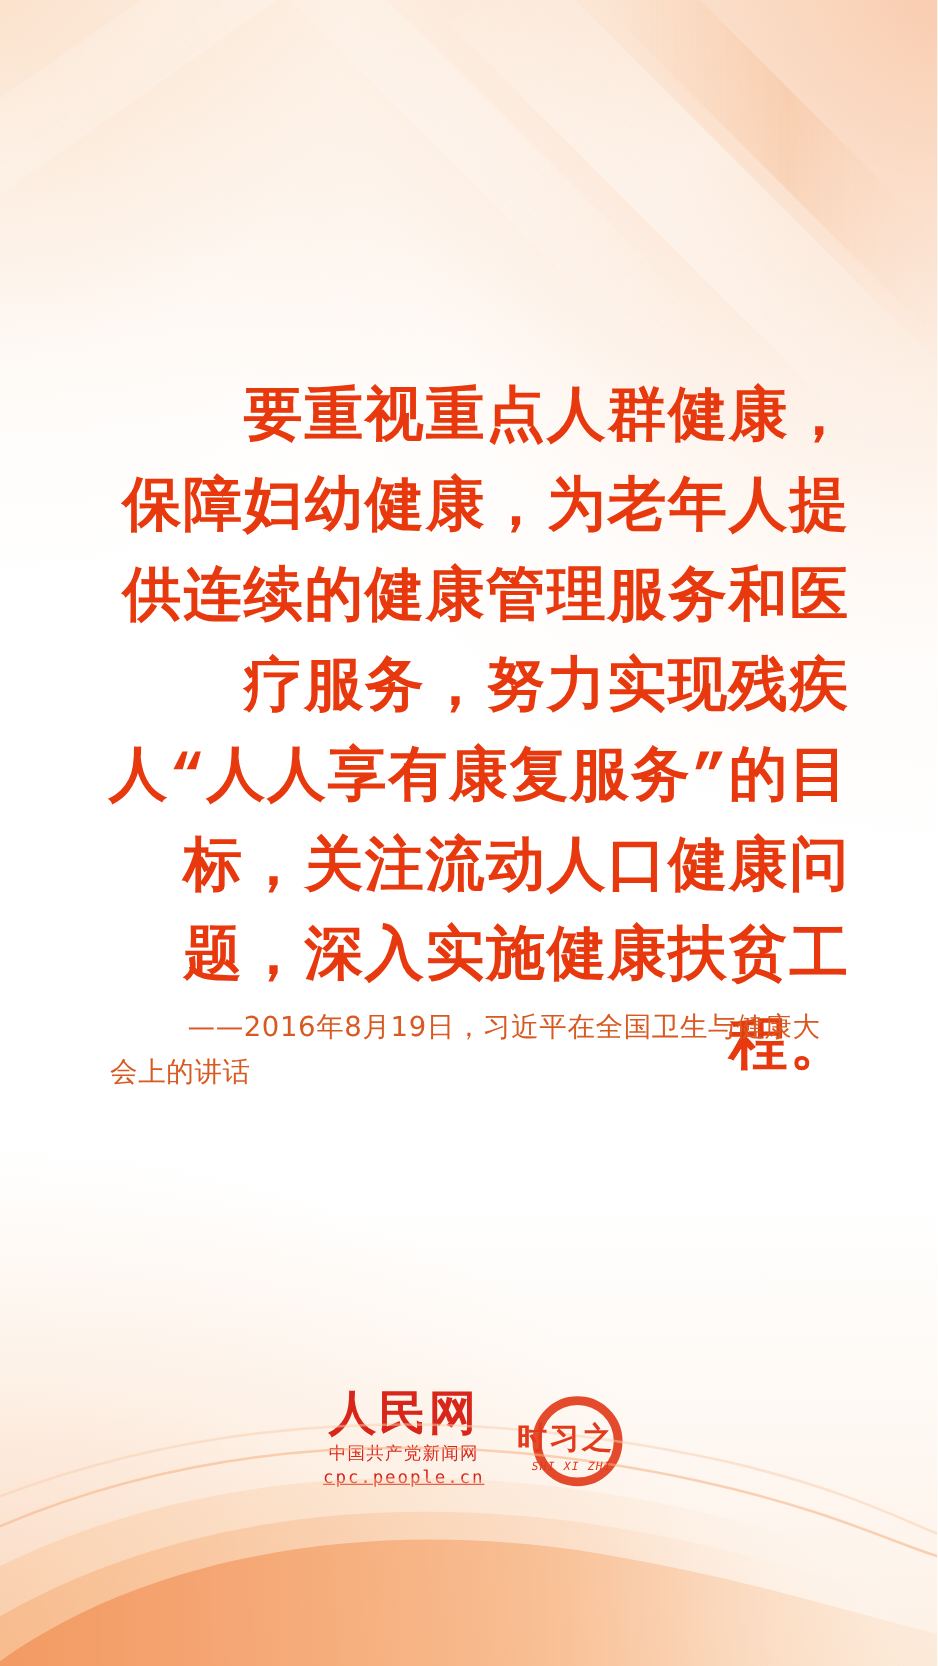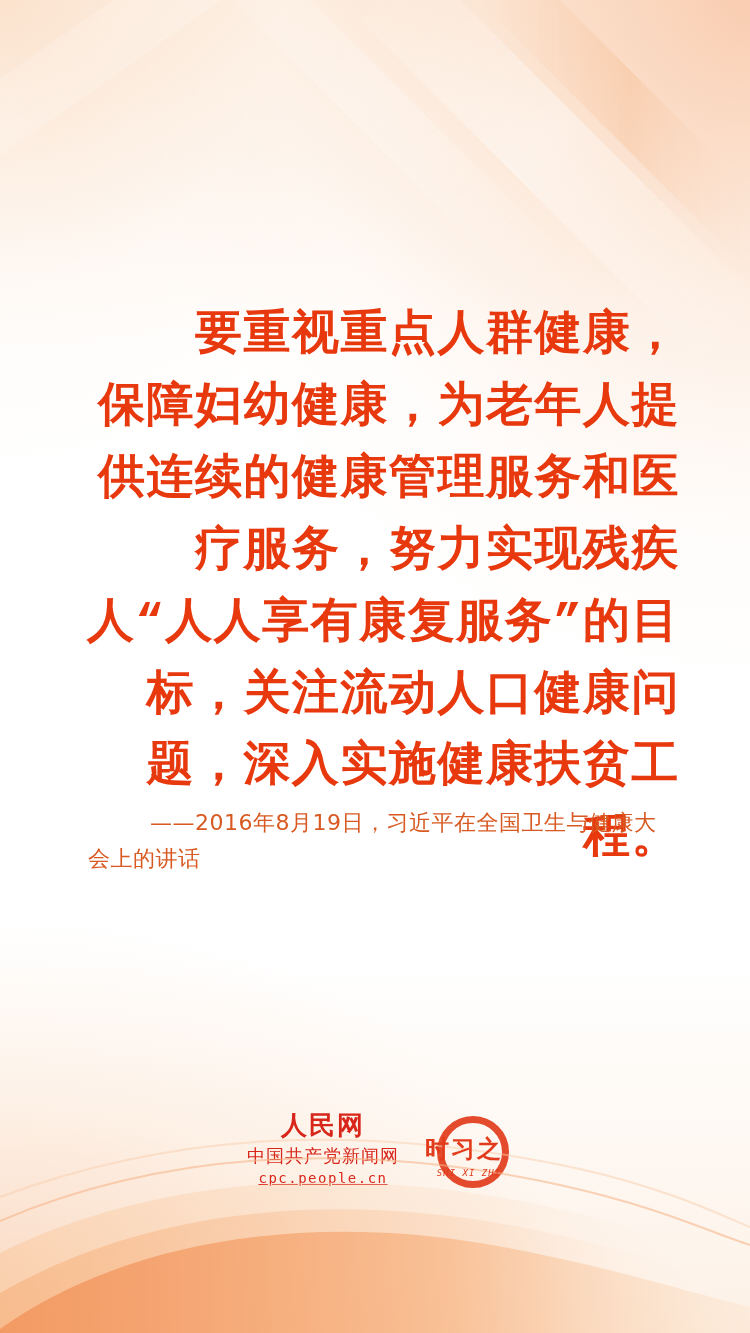--- a/index.html
+++ b/index.html
@@ -71,28 +71,28 @@
     gap: 26px;
   }
   .pd-logo {
     display: flex;
     flex-direction: column;
     align-items: center;
   }
   .pd-logo .cn {
     font-family: "DejaVu Serif", serif;
     font-weight: bold;
-    font-size: 26px;
+    font-size: 38px;
     color: #d8261a;
     letter-spacing: 2px;
     line-height: 1.05;
   }
   .pd-logo .sub {
     font-family: "DejaVu Sans", sans-serif;
-    font-size: 18px;
+    font-size: 14px;
     color: #d8261a;
     letter-spacing: 1px;
     margin-top: 4px;
   }
   .pd-logo .url {
     font-family: "DejaVu Sans Mono", monospace;
     font-size: 14px;
     color: #d8261a;
     letter-spacing: 1.5px;
     margin-top: 2px;

